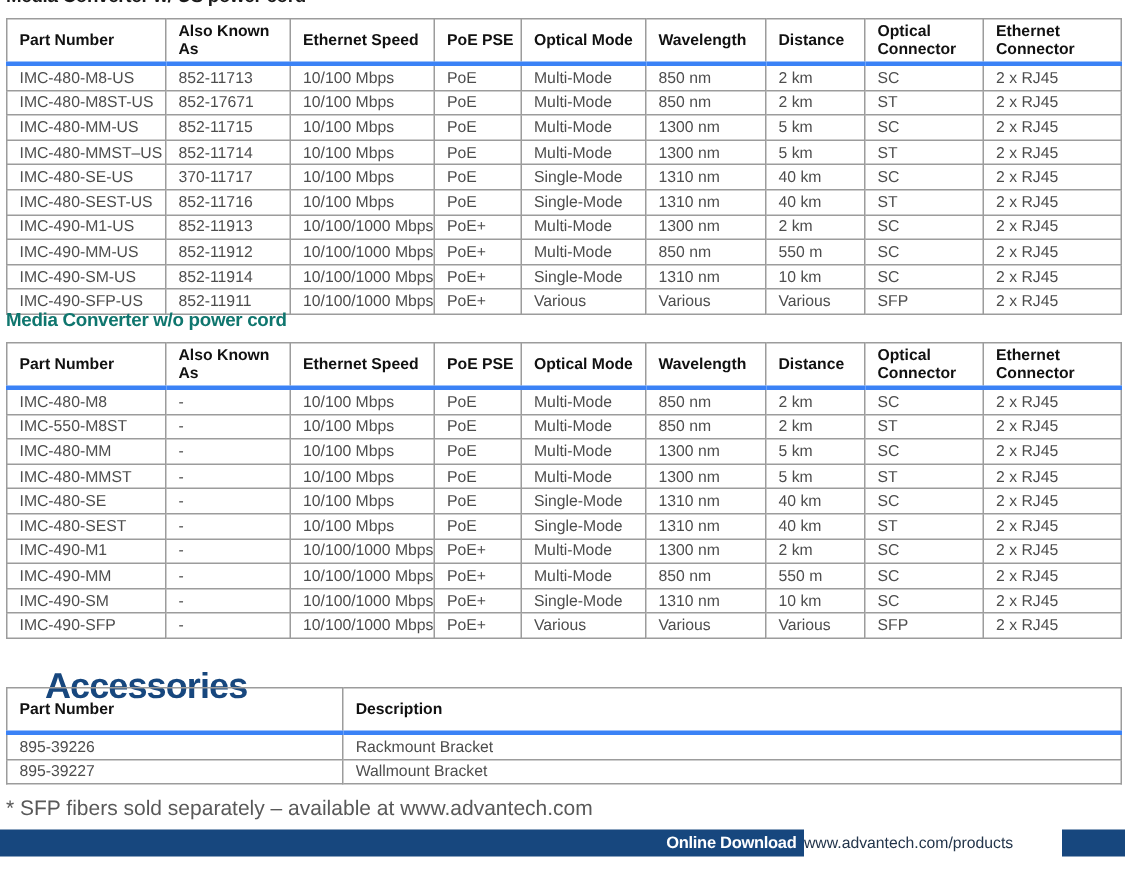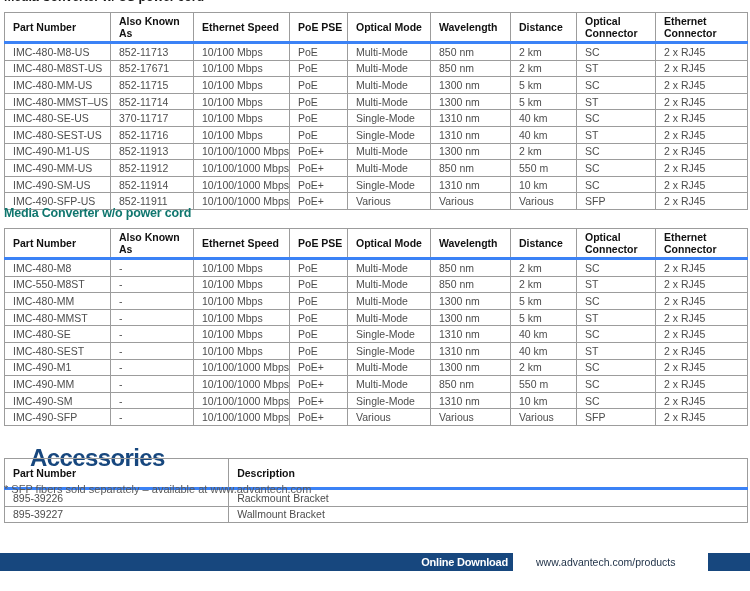--- a/index.html
+++ b/index.html
@@ -43,32 +43,32 @@
   .h-np{top:206px;}
 
   .accessories-heading{
     position:absolute;left:15px;top:429px;margin:15px;
     font-size:24px;font-weight:bold;color:#17477e;letter-spacing:-0.6px;
   }
 
   .tbl-acc{position:absolute;top:458px;left:4px;width:361px;}
 
   .footnote{
-    position:absolute;left:4px;top:483px;
-    font-size:11px;color:#595959;
+    position:absolute;left:4px;top:530px;
+    font-size:14px;color:#595959;
   }
 
   .footer-bar{
     position:absolute;left:0;top:553px;width:750px;height:18px;
     background:#17477e;display:flex;align-items:center;justify-content:flex-end;text-align:center;
   }
   .footer-label{color:#ffffff;font-weight:bold;font-size:11px;letter-spacing:-0.2px;margin-right:5px;}
   .footer-urlbox{
     width:172px;height:28px;background:#ffffff;margin-right:42px;
-    display:flex;align-items:center;padding-left:23px;
+    display:flex;align-items:center;padding-left:0;
     font-size:10.5px;color:#22344a;
   }
 </style>
 </head>
 <body>
 
 <div class="page">
 
   <div class="top-clip">
     <span>Media Converter w/ US power cord</span>

